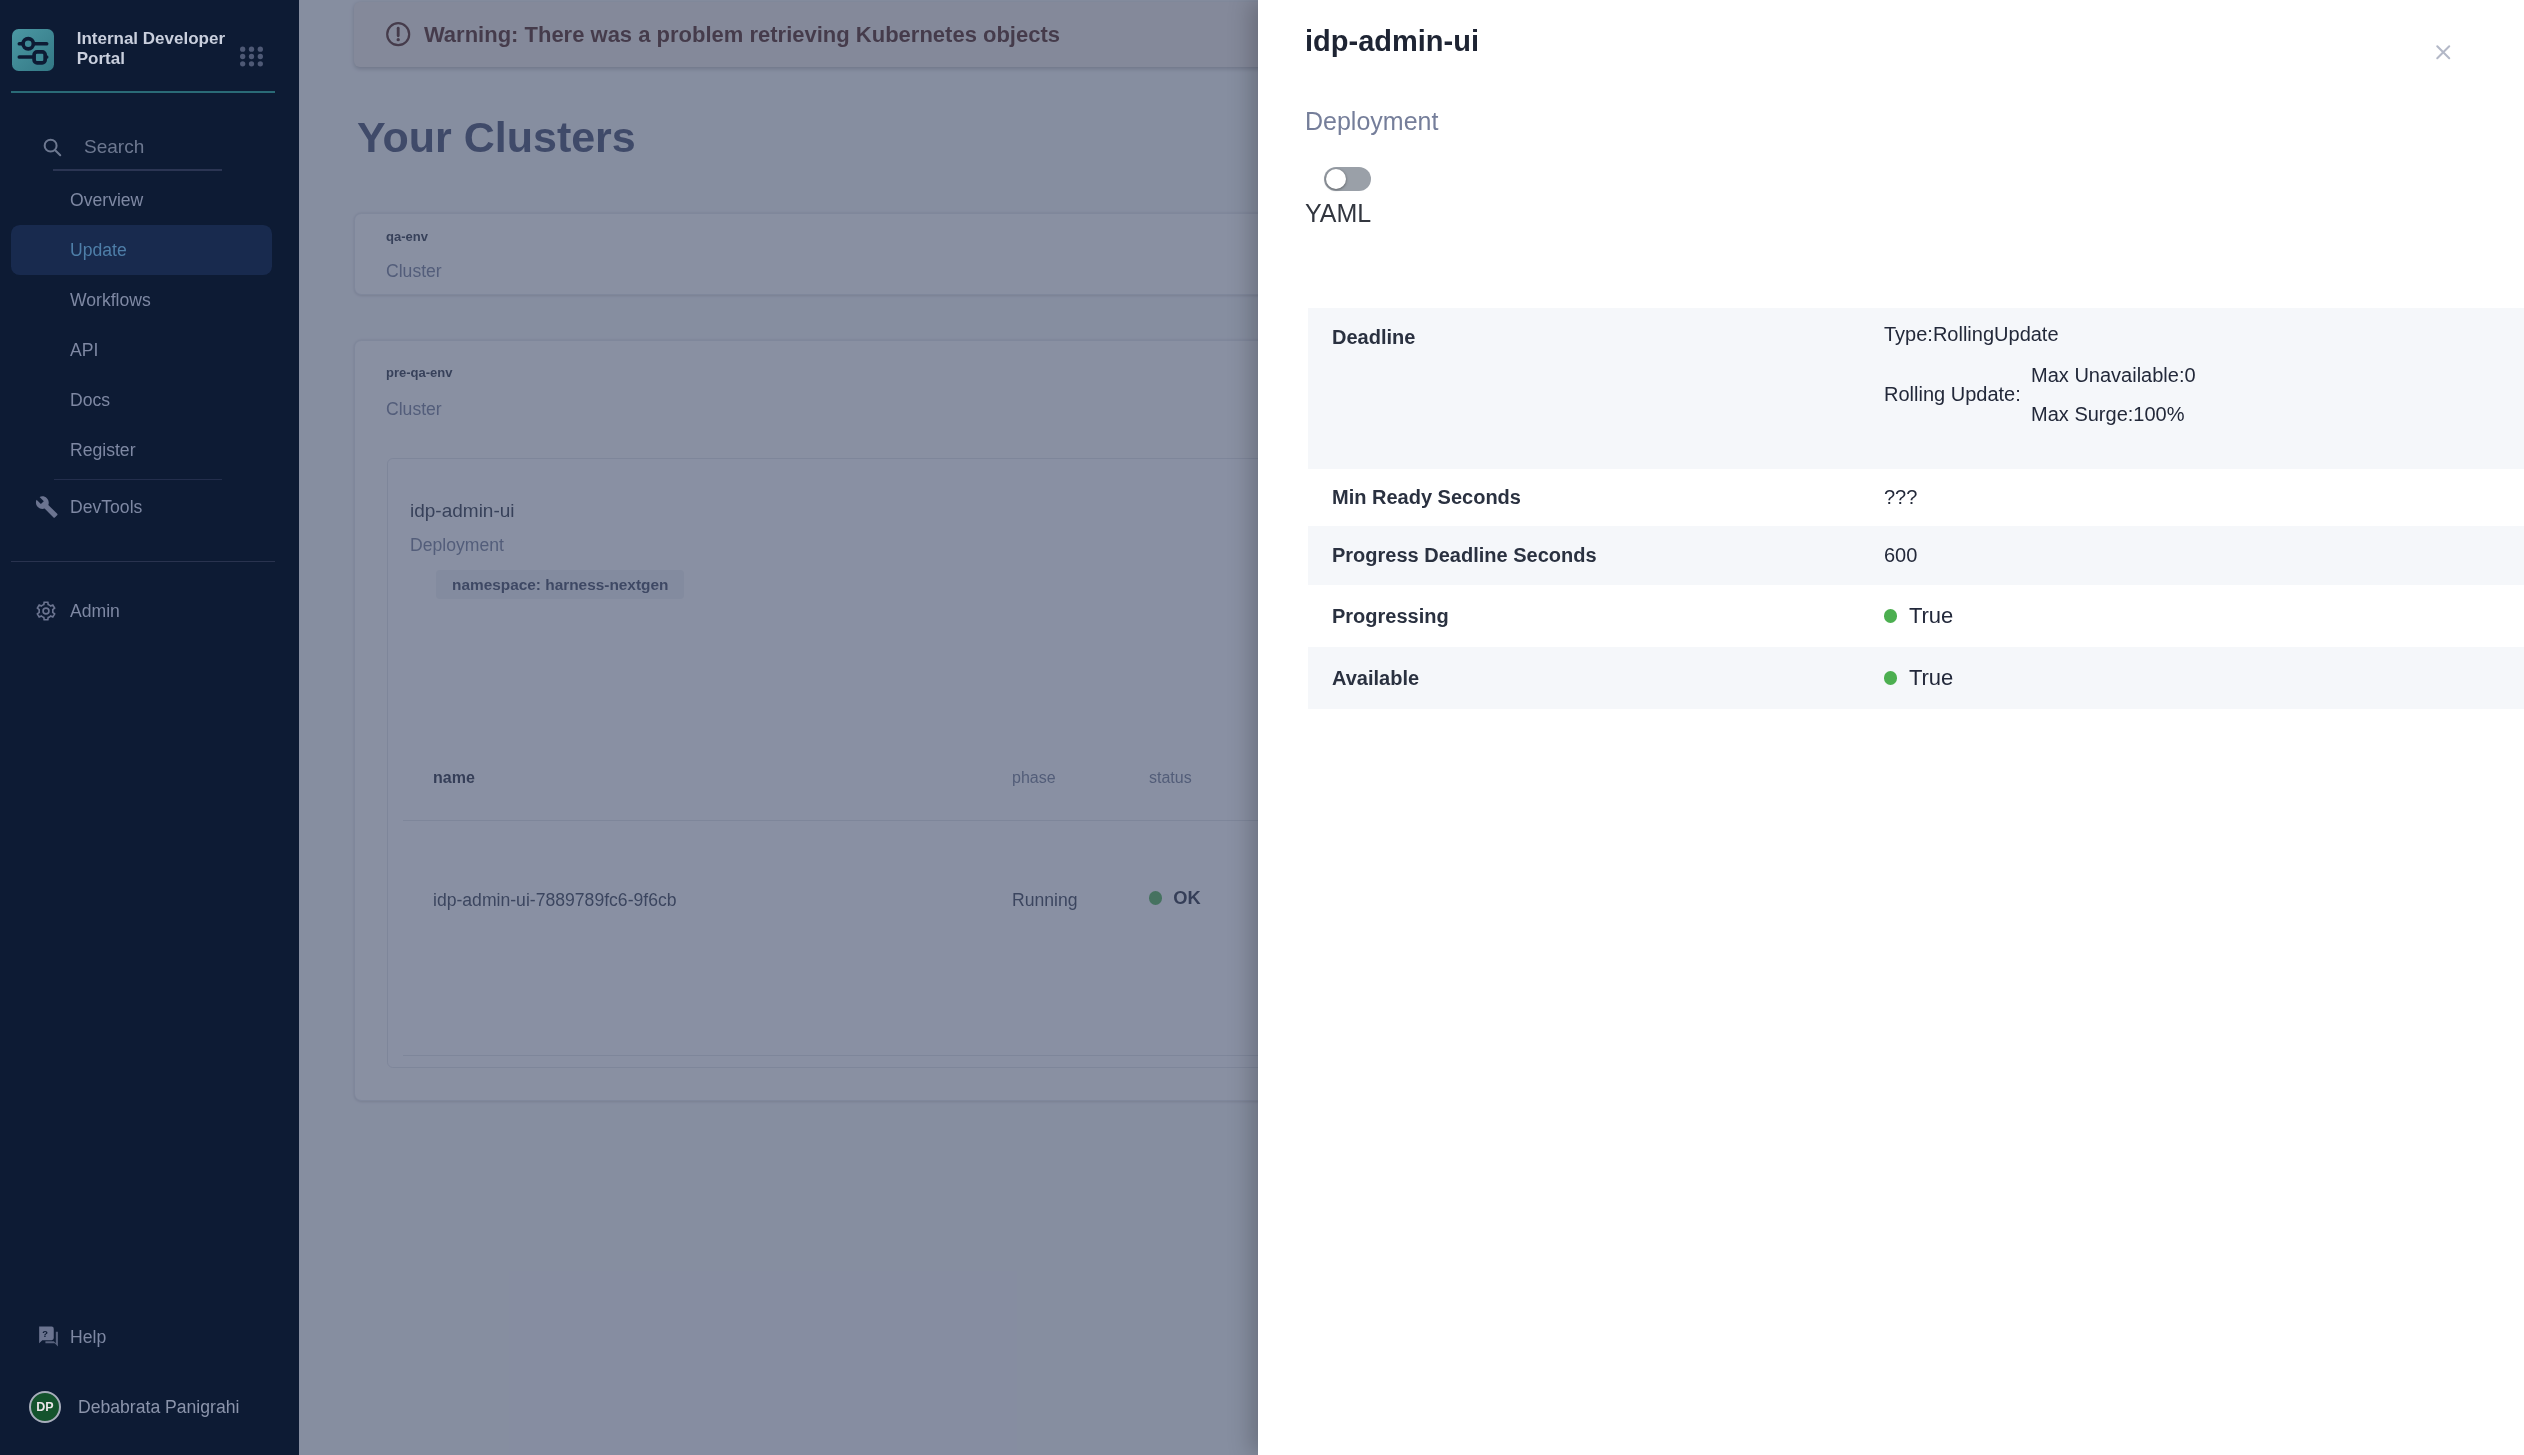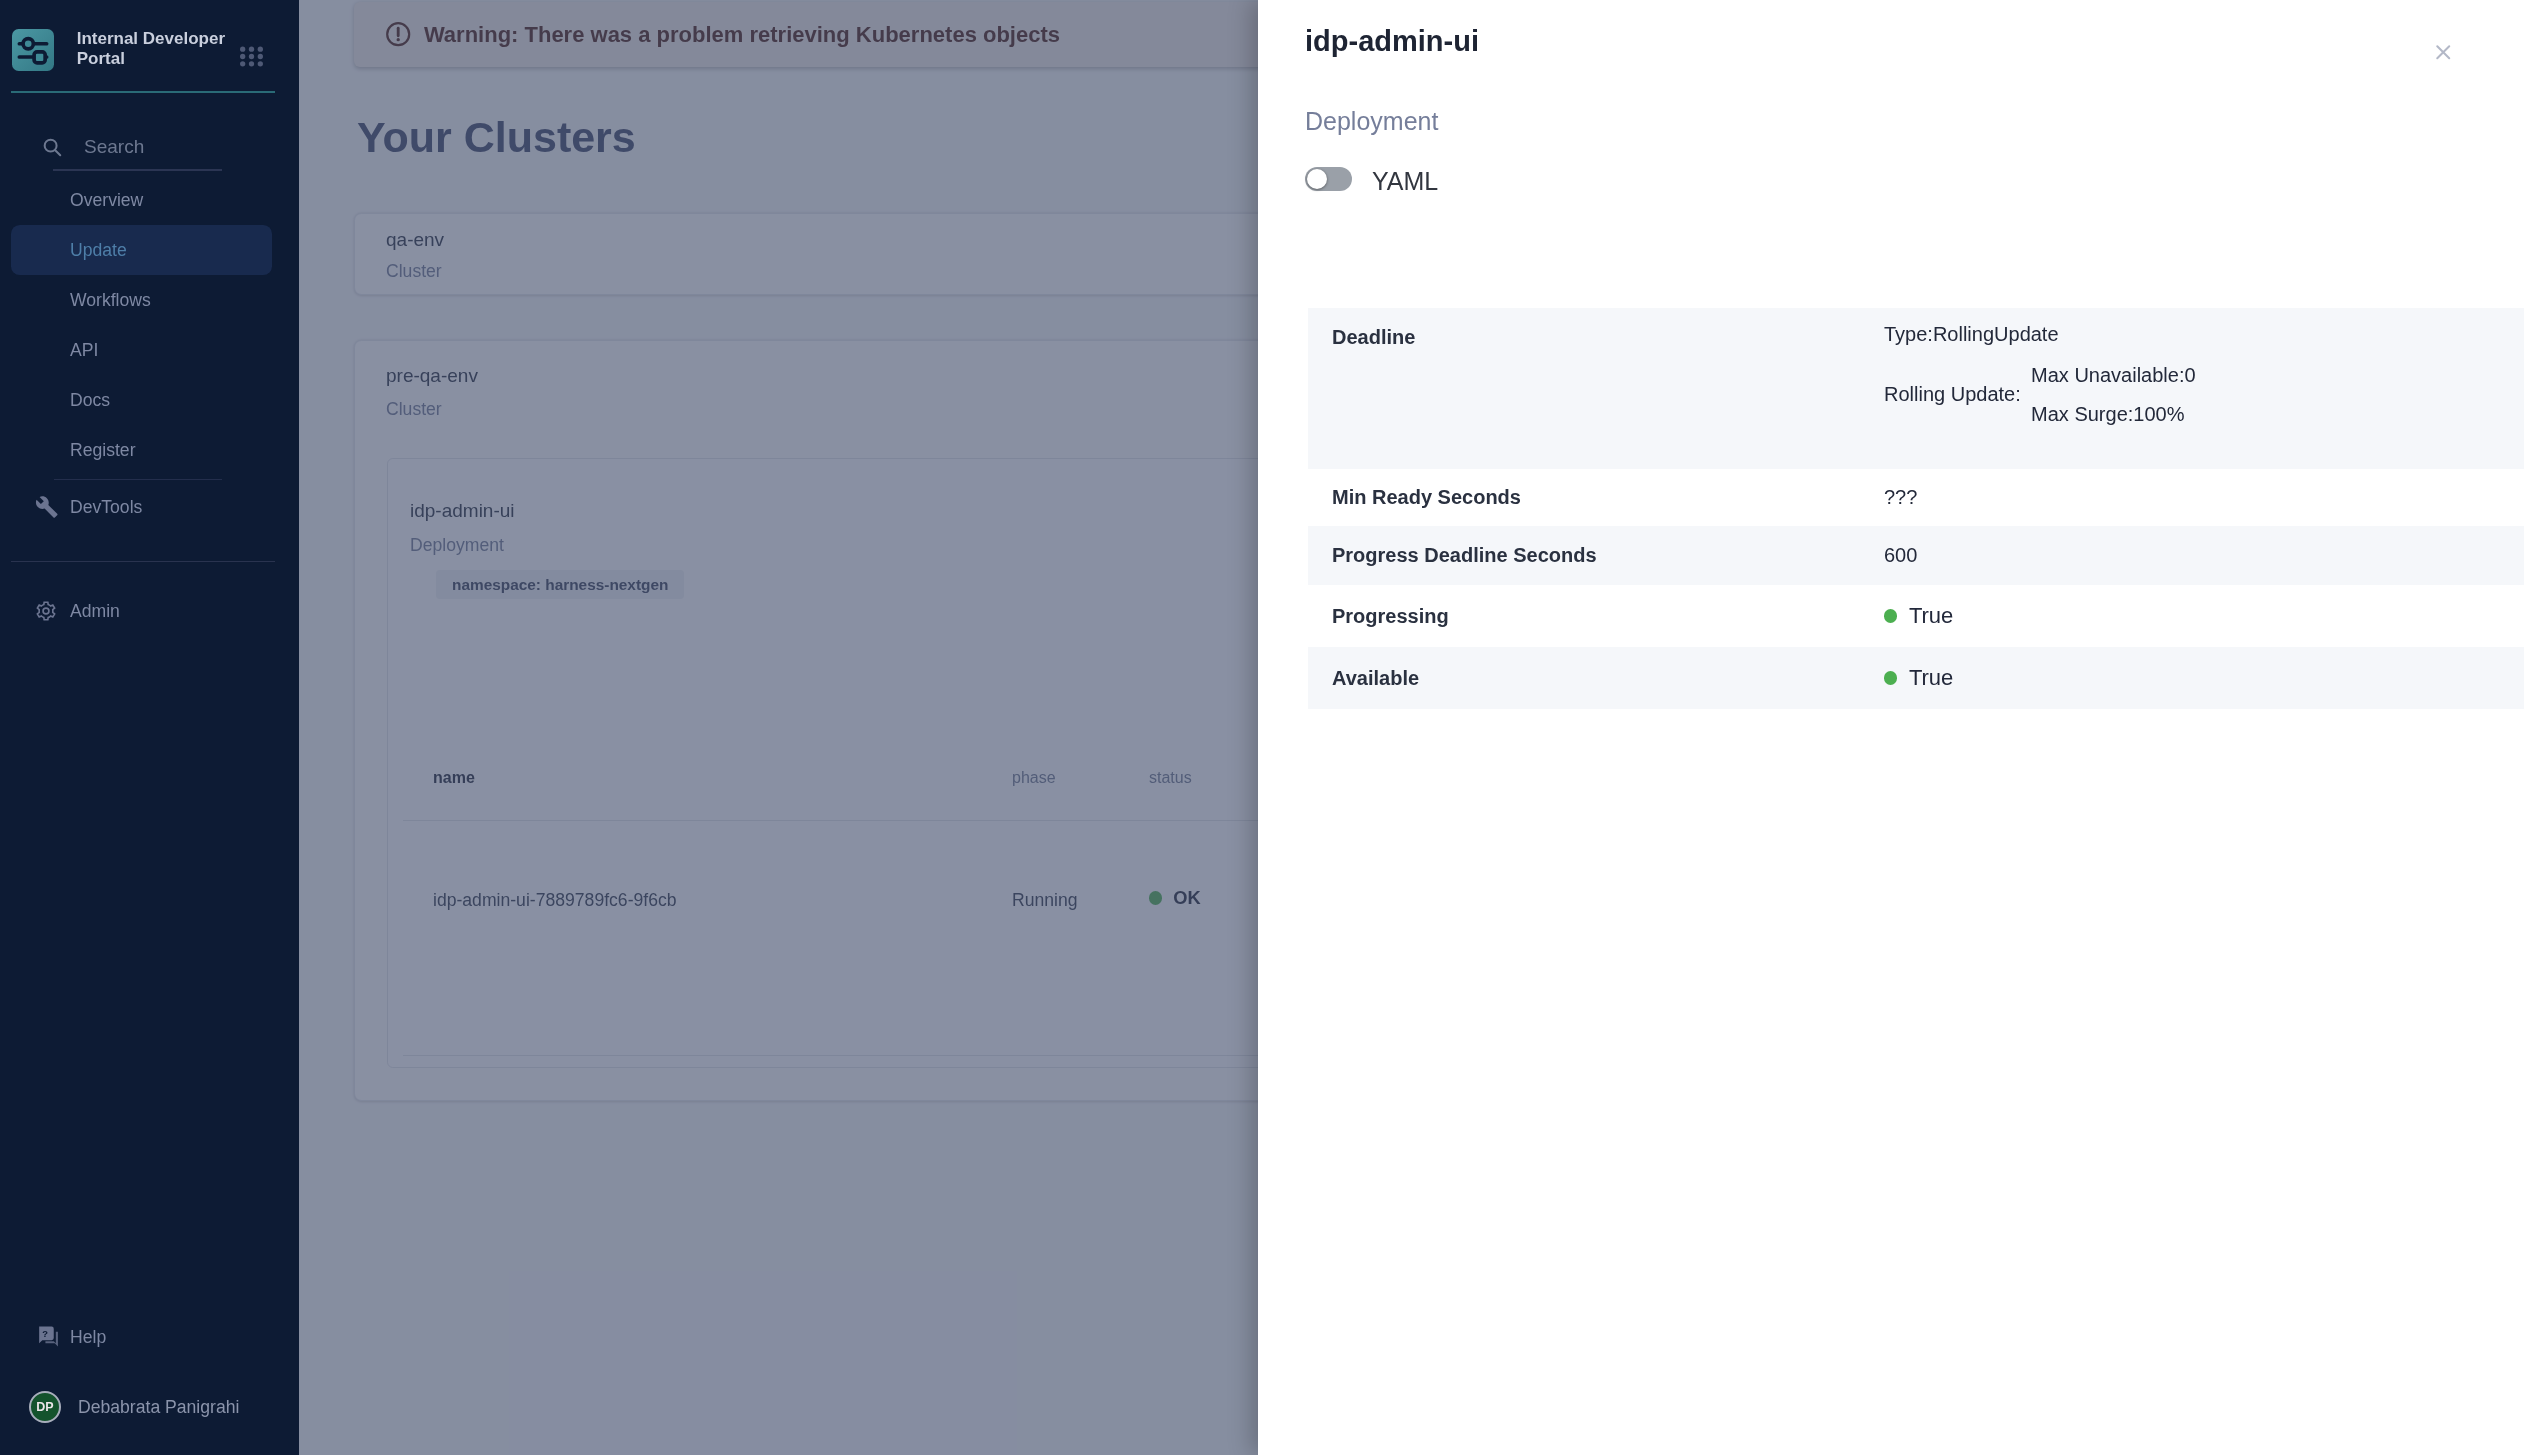--- a/index.html
+++ b/index.html
@@ -64,21 +64,21 @@
   }
   .page-title { position:absolute; left:58px; top:113px; font-size:43px; font-weight:700; color:#3c4466; }
 
   .card {
     position:absolute; left:55px; right:31px;
     background:#fbfbfd; border:0.7px solid #e2e4ea; border-radius:7.3px;
     box-shadow:0 0.7px 2.9px rgba(0,0,0,0.16);
   }
   .card-qa  { top:213px; height:82px; }
   .card-pre { top:340px; height:761px; }
-  .card-name { position:absolute; left:31px; font-size:19px; color:#262d3f; }
+  .card-name { position:absolute; left:31px; font-size:13px; color:#262d3f;font-weight:bold; }
   .card-type { position:absolute; left:31px; font-size:17.6px; color:#6f7894; }
   .card-qa  .card-name { top:14.7px; }  .card-qa  .card-type { top:47px; }
   .card-pre .card-name { top:23.5px; }  .card-pre .card-type { top:58px; }
 
   .inner-card {
     position:absolute; left:32px; right:26.4px; top:117px; height:610px;
     background:#fdfdfe; border:0.7px solid #e0e2e8; border-radius:5.9px;
   }
   .inner-name { position:absolute; left:22px; top:41px;  font-size:19px; color:#272e40; }
   .inner-type { position:absolute; left:22px; top:76px; font-size:17.6px; color:#6f7894; }
@@ -102,21 +102,21 @@
   .overlay { position:absolute; left:299px; top:0; right:0; bottom:0; background:rgba(66,77,107,0.62); z-index:6; }
 
   
   .panel {
     position:absolute; left:1258px; top:0; right:0; bottom:0; background:#ffffff; z-index:10;
     box-shadow:-7.3px 0 22px rgba(0,0,0,0.22);
   }
   .panel-title { position:absolute; left:47px; top:25px; font-size:29px; font-weight:700; color:#1e2433; }
   .close-btn { position:absolute; right:67px; top:38px; width:29px; height:29px; cursor:pointer; display:flex; align-items:center; justify-content:center; }
   .panel-subtitle { position:absolute; left:47px; top:107px; font-size:25px; color:#757e9a; }
-  .toggle-row { position:absolute; left:47px; top:167px; display:flex; align-items:flex-start; gap:20px; }
+  .toggle-row { position:absolute; left:47px; top:167px; display:flex; align-items:flex-end; gap:8px;flex-direction:column; }
   .switch { position:relative; width:47px; height:24px; border-radius:12.5px; background:#9aa0a8; cursor:pointer; }
   .switch .knob {
     position:absolute; left:2.2px; top:2.2px; width:20px; height:20px; border-radius:50%;
     background:#ffffff; box-shadow:0 0.7px 2.9px rgba(0,0,0,0.45);
   }
   .toggle-label { font-size:25px; color:#32363f; }
 
   .rows { position:absolute; left:50px; right:0; top:308px; }
   .prow { display:flex; align-items:center; }
   .prow.striped { background:#f5f7fa; }

